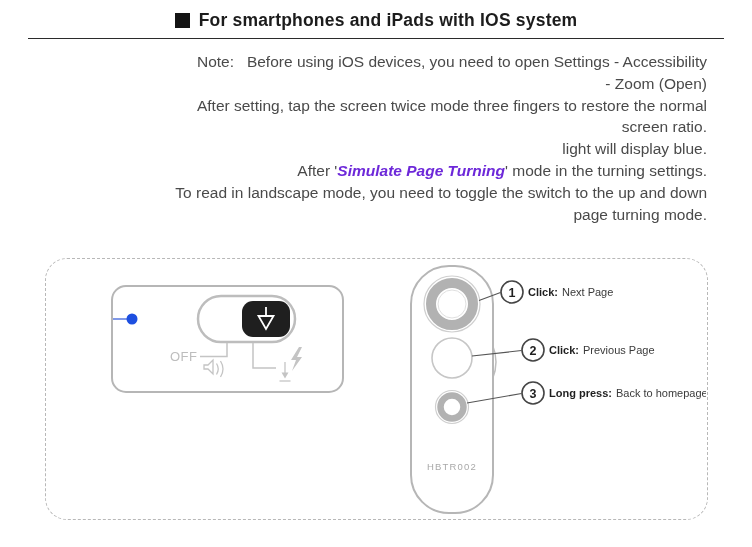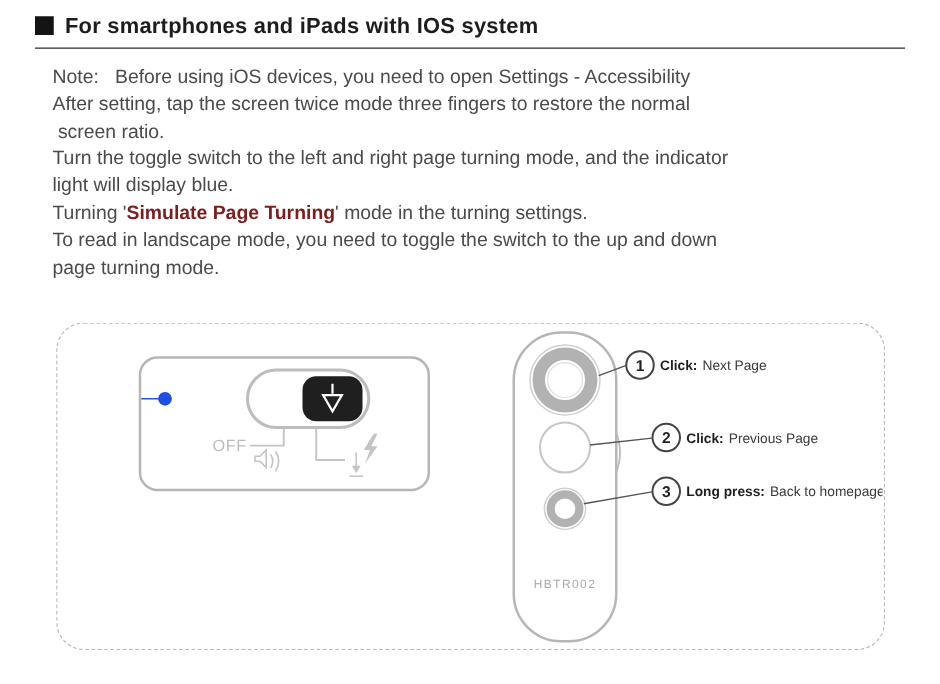--- a/index.html
+++ b/index.html
@@ -4,56 +4,56 @@
 <style>
   * { margin:0; padding:0; box-sizing:border-box; }
   html,body { background:#ffffff; }
   body {
     width:752px; height:547px; position:relative; overflow:hidden;
     font-family:"Liberation Sans", sans-serif; color:#4a4a4a;
   }
   .header {
     position:absolute; left:28px; top:10px; width:696px;
     border-bottom:1.5px solid #2b2b2b; padding-bottom:7px;
-    display:flex; align-items:center; gap:9px;
+    display:flex; align-items:center; gap:9px;justify-content:center;
   }
   .header-square { width:15px; height:15px; background:#141414; flex:0 0 auto; }
   .header-title {
     font-size:17.5px; font-weight:bold; color:#1c1c1c; letter-spacing:0.2px;
   }
   .notes {
     position:absolute; left:42px; top:51px; width:665px;
     font-size:15.5px; line-height:21.8px; color:#4a4a4a;
   }
-  .note-line { white-space:pre-wrap; }
-  .bold-inline { font-weight:bold; color:#7f1d1d; }
+  .note-line { white-space:pre-wrap;text-align:right; }
+  .bold-inline { font-weight:bold; color:#6d28d9;font-style:italic; }
   .diagram-box {
     position:absolute; left:45px; top:258px; width:663px; height:262px;
     border:1.5px dashed #b8b8b8; border-radius:22px;
   }
   .diagram-box svg { display:block; font-family:"Liberation Sans", sans-serif; }
   .callout-label { font-size:11px; fill:#3a3a3a; }
   .callout-label .action { font-weight:bold; fill:#1f1f1f; }
   .callout-num { font-size:12.5px; font-weight:bold; fill:#1f1f1f; }
 </style>
 </head>
 <body>
 
 <div class="header">
   <span class="header-square"></span>
   <span class="header-title">For smartphones and iPads with IOS system</span>
 </div>
 
 <div class="notes">
   <div class="note-line">Note:   Before using iOS devices, you need to open Settings - Accessibility</div>
+  <div class="note-line">- Zoom (Open)</div>
   <div class="note-line">After setting, tap the screen twice mode three fingers to restore the normal</div>
   <div class="note-line"> screen ratio.</div>
-  <div class="note-line">Turn the toggle switch to the left and right page turning mode, and the indicator</div>
   <div class="note-line">light will display blue.</div>
-  <div class="note-line"><span>Turning '</span><span class="bold-inline">Simulate Page Turning</span><span>' mode in the turning settings.</span></div>
+  <div class="note-line"><span>After '</span><span class="bold-inline">Simulate Page Turning</span><span>' mode in the turning settings.</span></div>
   <div class="note-line">To read in landscape mode, you need to toggle the switch to the up and down</div>
   <div class="note-line">page turning mode.</div>
 </div>
 
 <div class="diagram-box">
   <svg width="660" height="259" viewBox="0 0 660 259">
 
     <g>
       <rect x="66" y="27" width="231" height="106" rx="14" fill="#ffffff" stroke="#b6b6b6" stroke-width="2"></rect>
 

